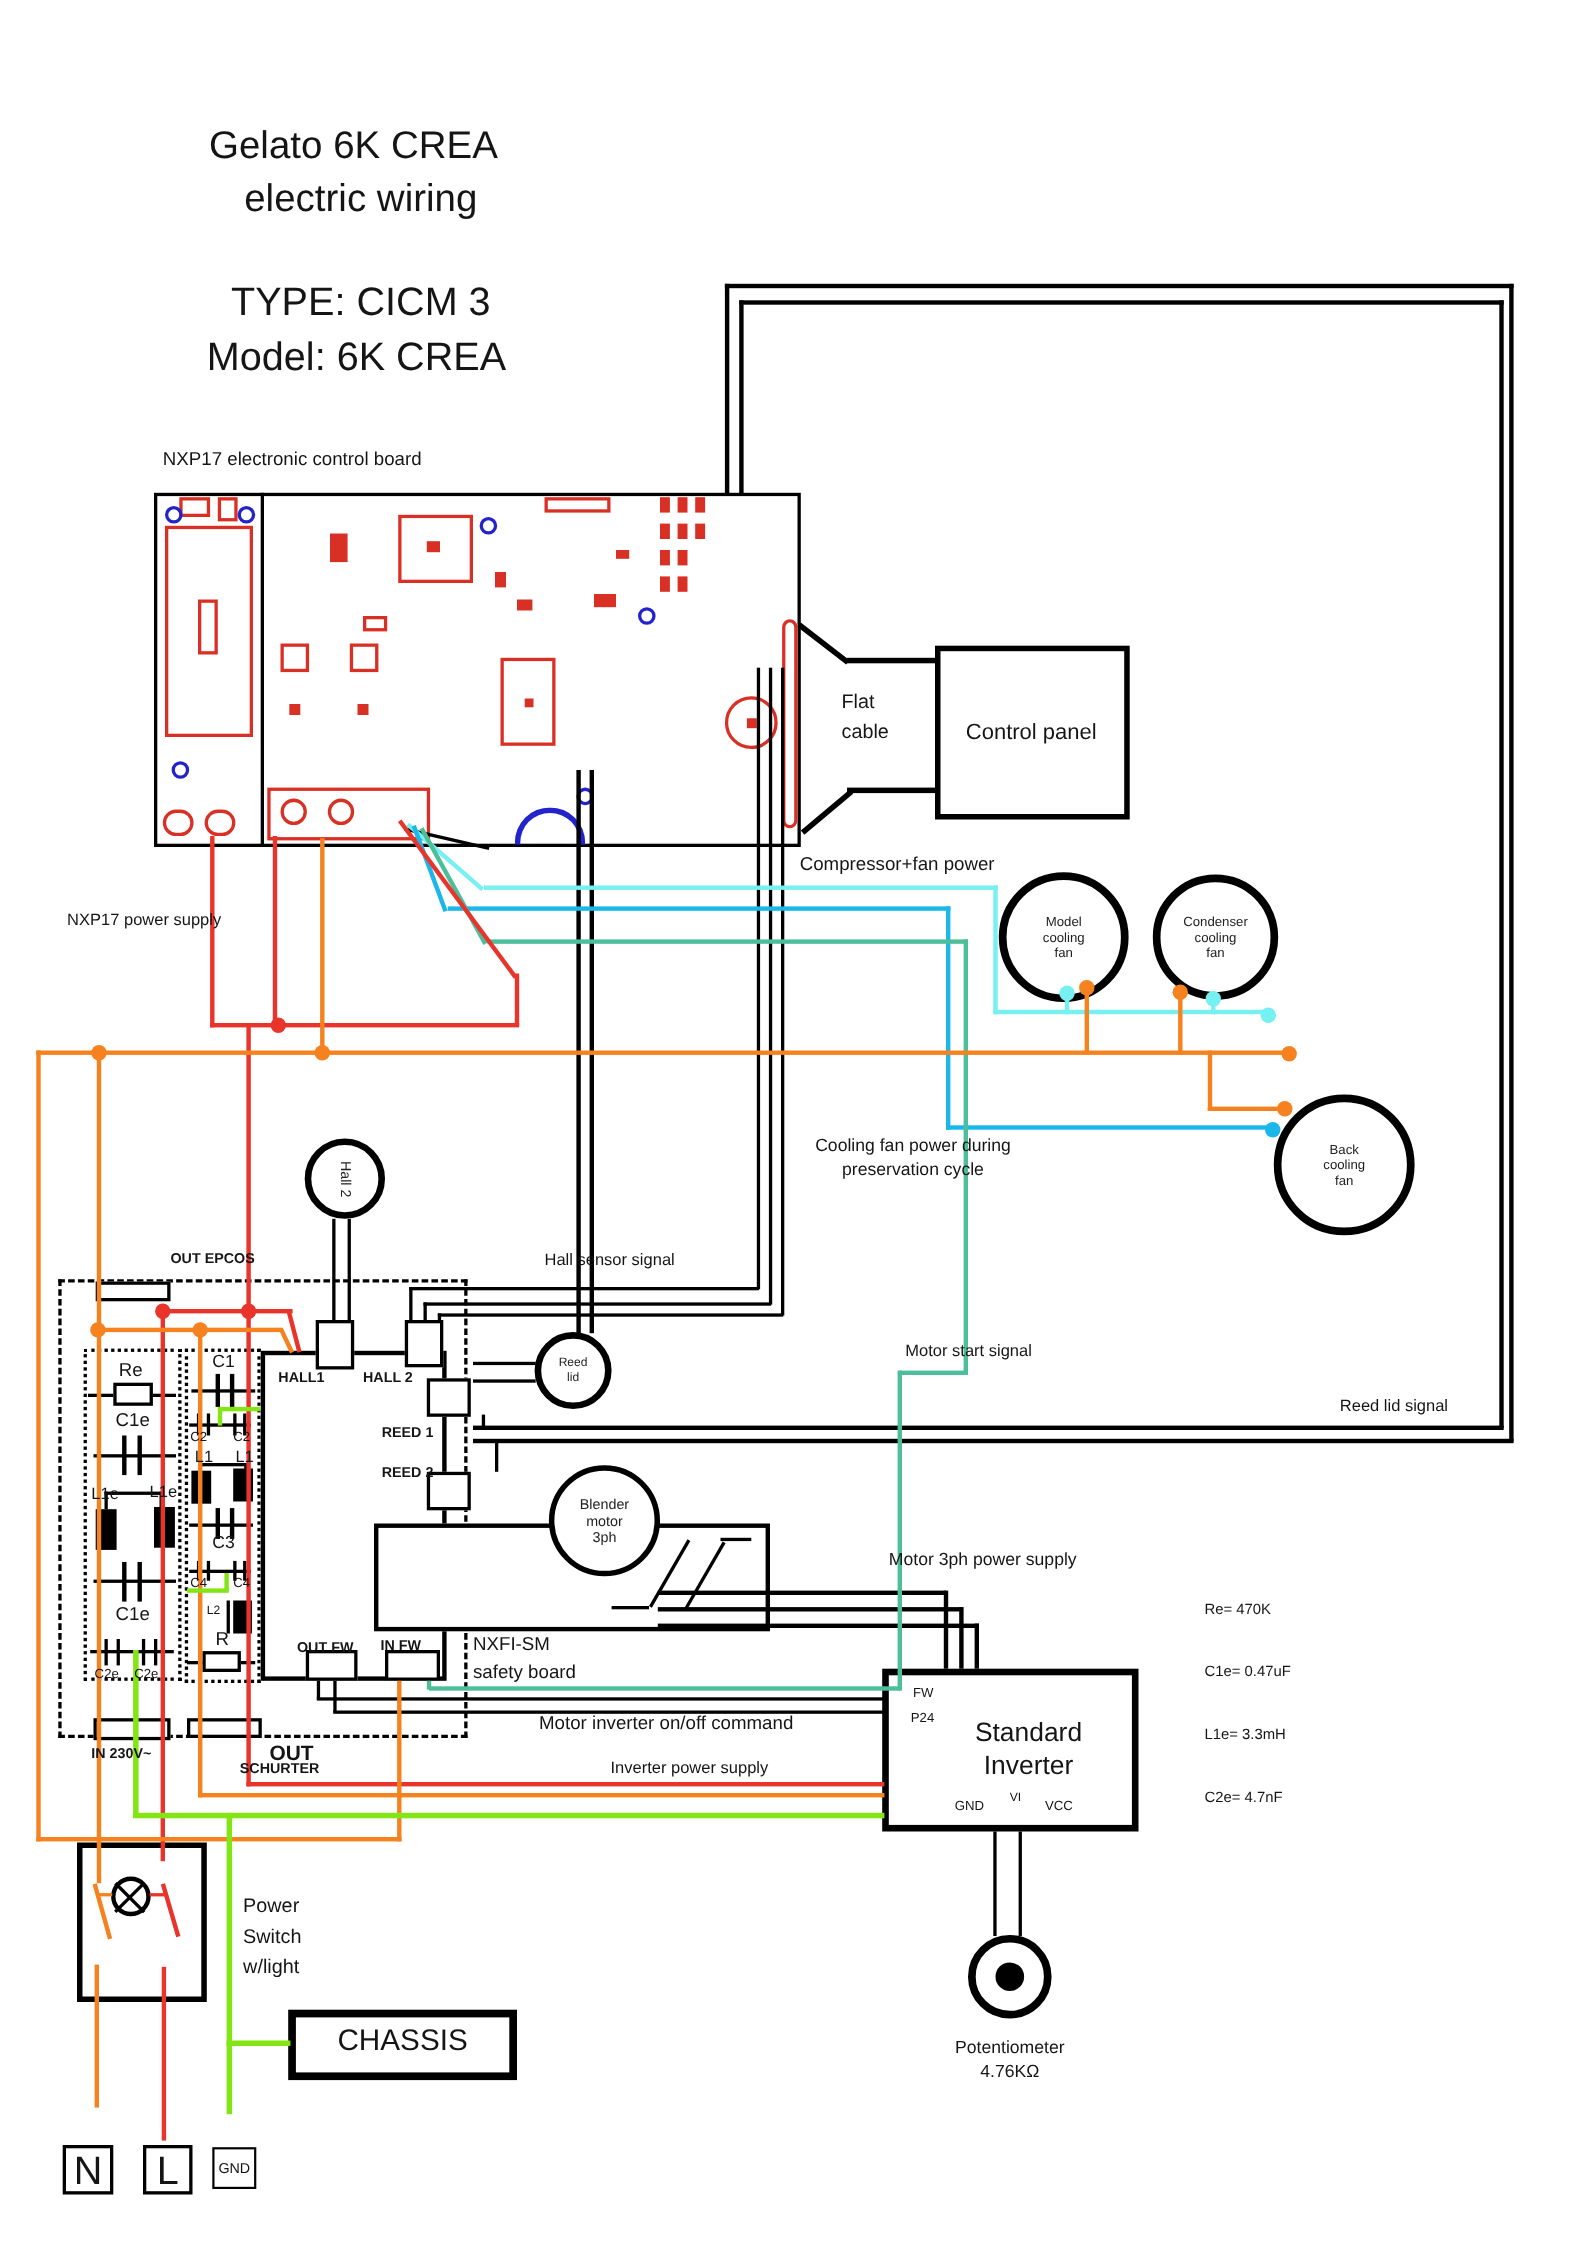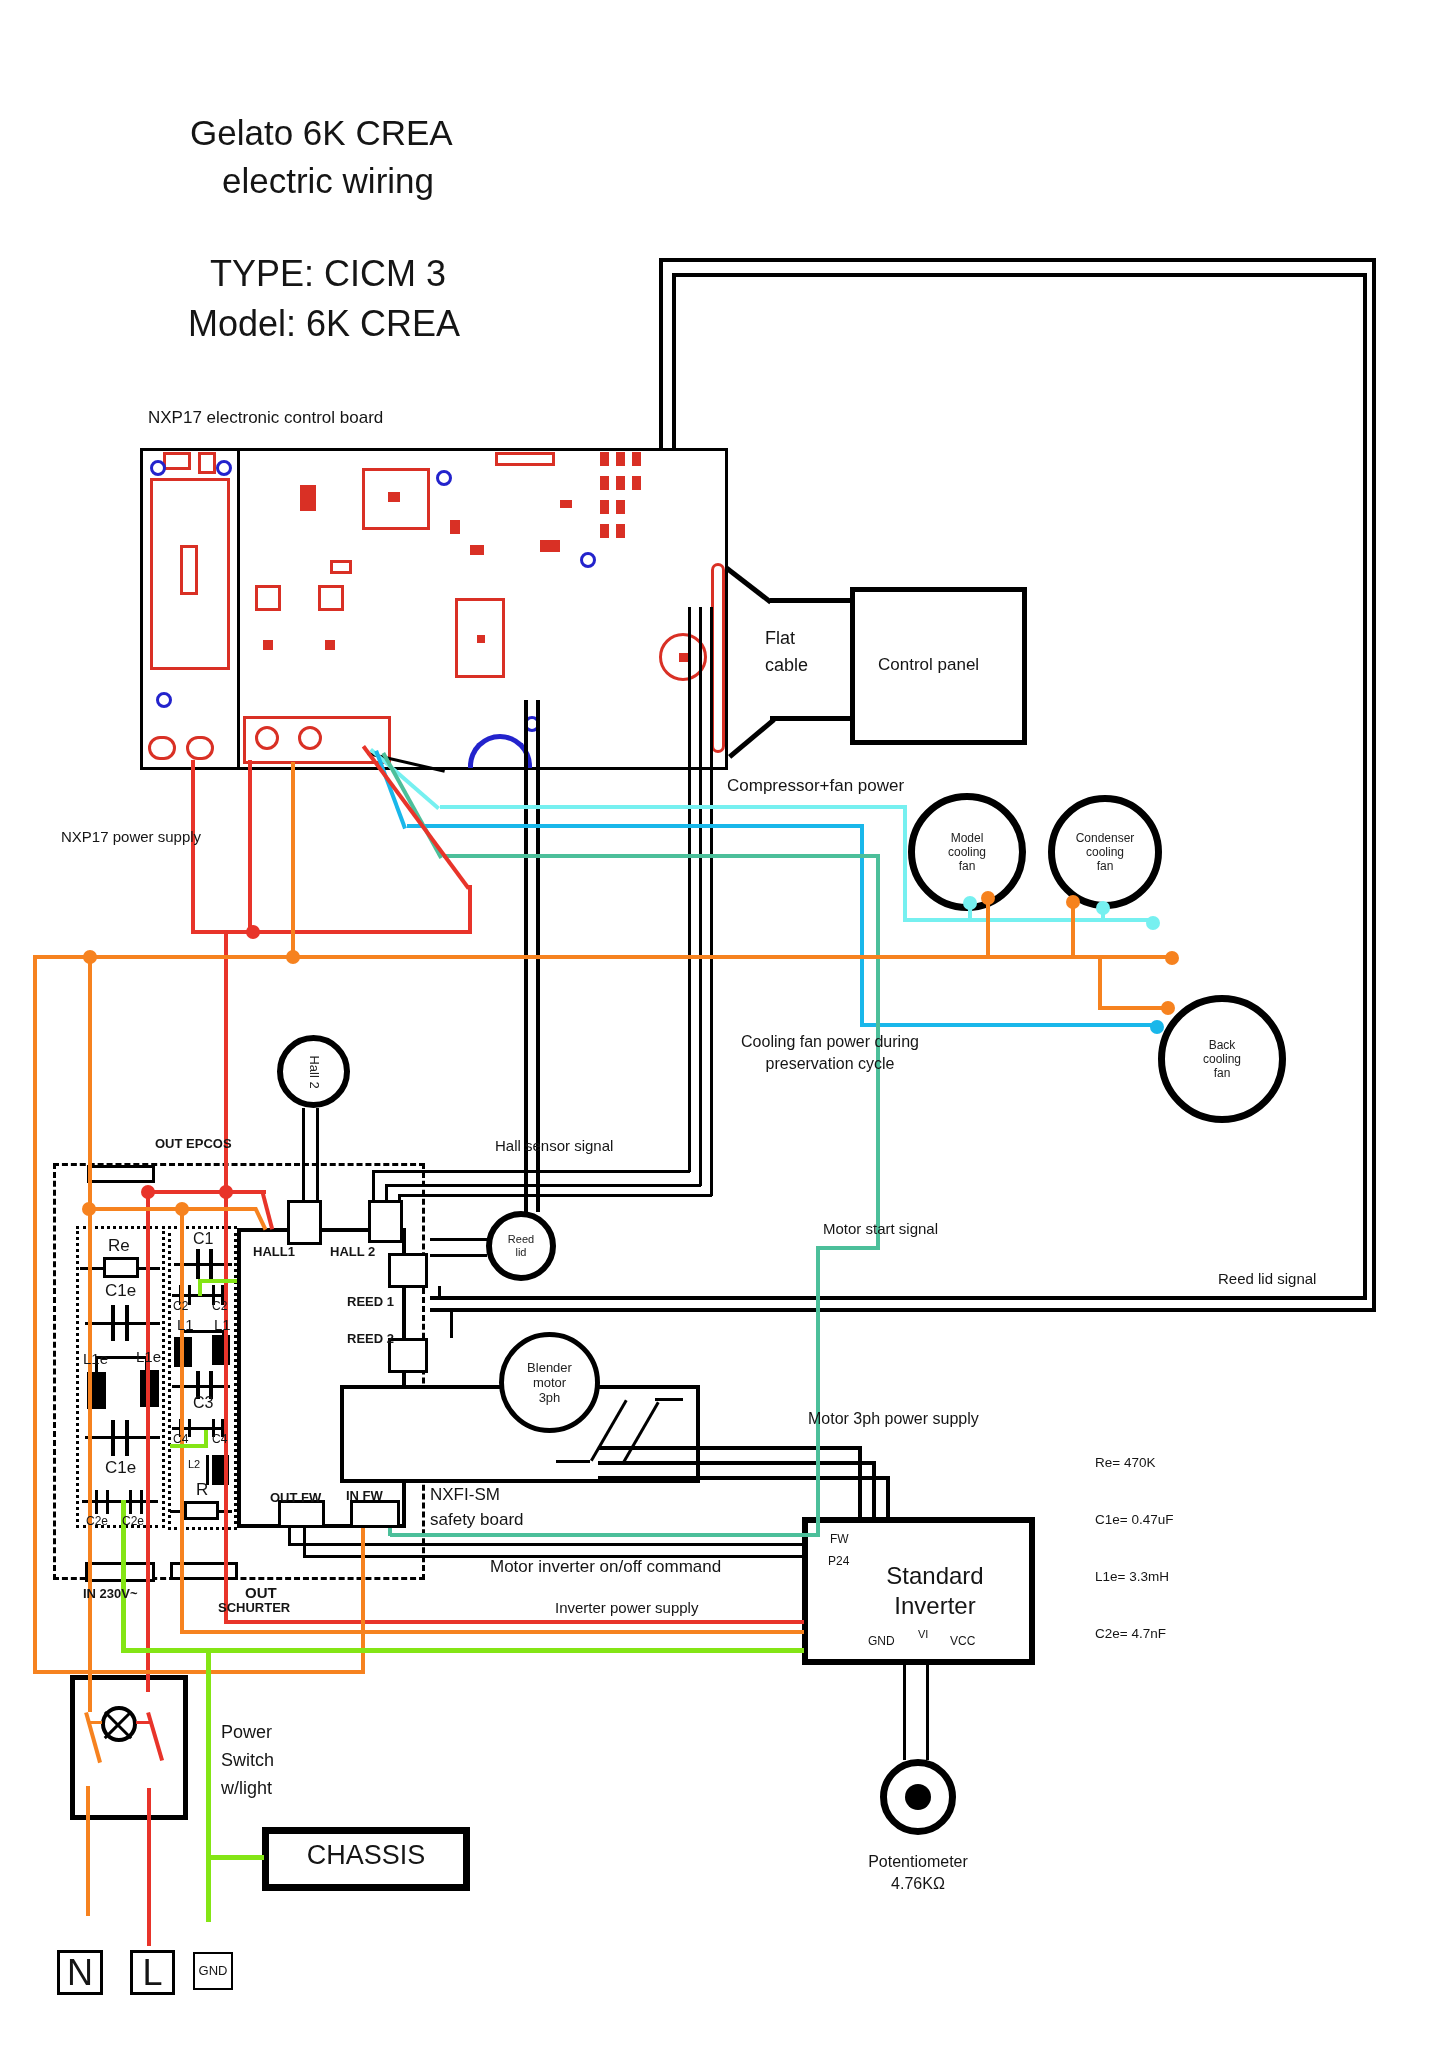--- a/index.html
+++ b/index.html
@@ -302,42 +302,42 @@
   <i class="d" style="left:1146px;top:916px;background:#76f0f0"></i>
   <i class="d" style="left:1150px;top:1020px;background:#19b7ea"></i>
 
   <span class="lbl" style="left:190px;top:112px;font-size:35px">Gelato 6K CREA</span>
   <span class="lbl" style="left:222px;top:160px;font-size:35px">electric wiring</span>
   <span class="lbl" style="left:210px;top:253px;font-size:36px">TYPE: CICM 3</span>
   <span class="lbl" style="left:188px;top:303px;font-size:36px">Model: 6K CREA</span>
   <span class="lbl" style="left:148px;top:408px;font-size:17px">NXP17 electronic control board</span>
   <span class="lbl" style="left:765px;top:628px;font-size:18px">Flat</span>
   <span class="lbl" style="left:765px;top:655px;font-size:18px">cable</span>
-  <span class="lbl" style="left:878px;top:655px;font-size:17px">Control panel</span>
+  <span class="lbl" style="left:878px;top:655px;font-size:20px">Control panel</span>
   <span class="lbl" style="left:727px;top:776px;font-size:17px">Compressor+fan power</span>
   <span class="lbl" style="left:61px;top:828px;font-size:15px">NXP17 power supply</span>
   <span class="lbl" style="left:645px;top:1033px;width:370px;font-size:16px;text-align:center">Cooling fan power during</span>
   <span class="lbl" style="left:645px;top:1055px;width:370px;font-size:16px;text-align:center">preservation cycle</span>
   <span class="lbl" style="left:495px;top:1137px;font-size:15px">Hall sensor signal</span>
   <span class="lbl" style="left:823px;top:1220px;font-size:15px">Motor start signal</span>
   <span class="lbl" style="left:1218px;top:1270px;font-size:15px">Reed lid signal</span>
   <span class="lbl" style="left:155px;top:1136px;font-size:13px;font-weight:bold">OUT EPCOS</span>
   <span class="lbl" style="left:253px;top:1244px;font-size:13px;font-weight:bold">HALL1</span>
   <span class="lbl" style="left:330px;top:1244px;font-size:13px;font-weight:bold">HALL 2</span>
   <span class="lbl" style="left:347px;top:1294px;font-size:13px;font-weight:bold">REED 1</span>
   <span class="lbl" style="left:347px;top:1331px;font-size:13px;font-weight:bold">REED 2</span>
   <span class="lbl" style="left:270px;top:1490px;font-size:13px;font-weight:bold">OUT FW</span>
   <span class="lbl" style="left:346px;top:1488px;font-size:13px;font-weight:bold">IN FW</span>
   <span class="lbl" style="left:430px;top:1485px;font-size:17px">NXFI-SM</span>
   <span class="lbl" style="left:430px;top:1510px;font-size:17px">safety board</span>
   <span class="lbl" style="left:808px;top:1410px;font-size:16px">Motor 3ph power supply</span>
   <span class="lbl" style="left:490px;top:1557px;font-size:17px">Motor inverter on/off command</span>
   <span class="lbl" style="left:555px;top:1599px;font-size:15px">Inverter power supply</span>
   <span class="lbl" style="left:83px;top:1586px;font-size:13px;font-weight:bold">IN 230V~</span>
-  <span class="lbl" style="left:245px;top:1584px;font-size:15px;font-weight:bold">OUT</span>
+  <span class="lbl" style="left:245px;top:1584px;font-size:19px;font-weight:bold">OUT</span>
   <span class="lbl" style="left:218px;top:1600px;font-size:13px;font-weight:bold">SCHURTER</span>
 
   <span class="lbl" style="left:108px;top:1236px;font-size:17px">Re</span>
   <span class="lbl" style="left:105px;top:1281px;font-size:17px">C1e</span>
   <span class="lbl" style="left:83px;top:1350px;font-size:15px">L1e</span>
   <span class="lbl" style="left:136px;top:1348px;font-size:15px">L1e</span>
   <span class="lbl" style="left:105px;top:1458px;font-size:17px">C1e</span>
   <span class="lbl" style="left:86px;top:1514px;font-size:12px">C2e</span>
   <span class="lbl" style="left:122px;top:1514px;font-size:12px">C2e</span>
   <span class="lbl" style="left:193px;top:1230px;font-size:16px">C1</span>

